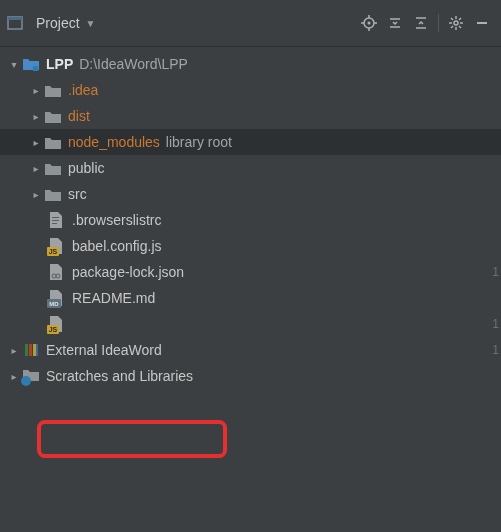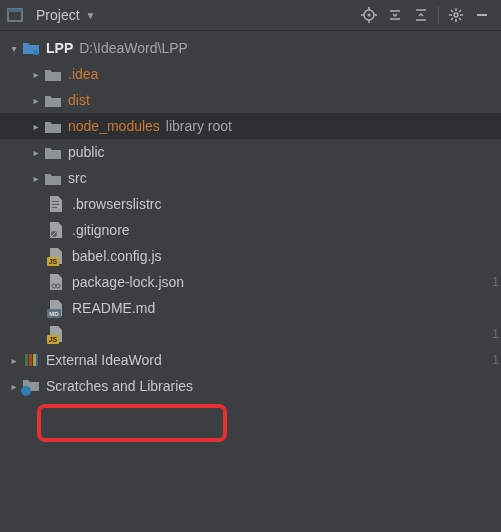--- a/index.html
+++ b/index.html
@@ -15,21 +15,21 @@
     width: 501px; height: 532px;
     background: #3c3f41;
     display: flex; flex-direction: column;
     position: relative;
   }
   .toolbar {
     height: 30px;
     background: #3c3f41;
     border-bottom: 1px solid #2d2f30;
     display: flex; align-items: center;
-    padding: 0 6px;
+    padding: 8px 6px;
   }
   .title-wrap {
     display: flex; align-items: center;
     gap: 6px;
     flex: 0 0 auto;
     color: #bbb;
   }
   .title-text { color: #c8c8c8; }
   .title-chev { font-size: 10px; color: #9a9a9a; }
   .toolbar-spacer { flex: 1; }
@@ -260,31 +260,20 @@
           <div class="icon-wrap"><svg width="14" height="16">
               <path class="file-svg" d="M1 0 l8 0 l4 4 l0 12 l-12 0 z"></path>
               <rect x="3" y="5" width="7" height="1" fill="#5a5d5f"></rect>
               <rect x="3" y="8" width="7" height="1" fill="#5a5d5f"></rect>
               <rect x="3" y="11" width="5" height="1" fill="#5a5d5f"></rect>
             </svg></div>
         </span>
       <span class="label">.browserslistrc</span>
     </div>
 
-    <div class="row">
-      <span class="indent" style="width:48px"></span>
-      <span class="icon">
-          <div class="icon-wrap"><svg width="14" height="16">
-              <path class="file-svg" d="M1 0 l8 0 l4 4 l0 12 l-12 0 z"></path>
-              <circle cx="5" cy="12" r="3" fill="#5a5d5f"></circle>
-              <line x1="3" y1="14" x2="7" y2="10" stroke="#9ea2a4" stroke-width="1"></line>
-            </svg></div>
-        </span>
-      <span class="label">.gitignore</span>
-    </div>
 
     <div class="row">
       <span class="indent" style="width:48px"></span>
       <span class="icon">
           <div class="icon-wrap"><svg width="14" height="16">
               <path class="file-svg" d="M1 0 l8 0 l4 4 l0 12 l-12 0 z"></path>
             </svg><div class="js-badge">JS</div></div>
         </span>
       <span class="label">babel.config.js</span>
     </div>

